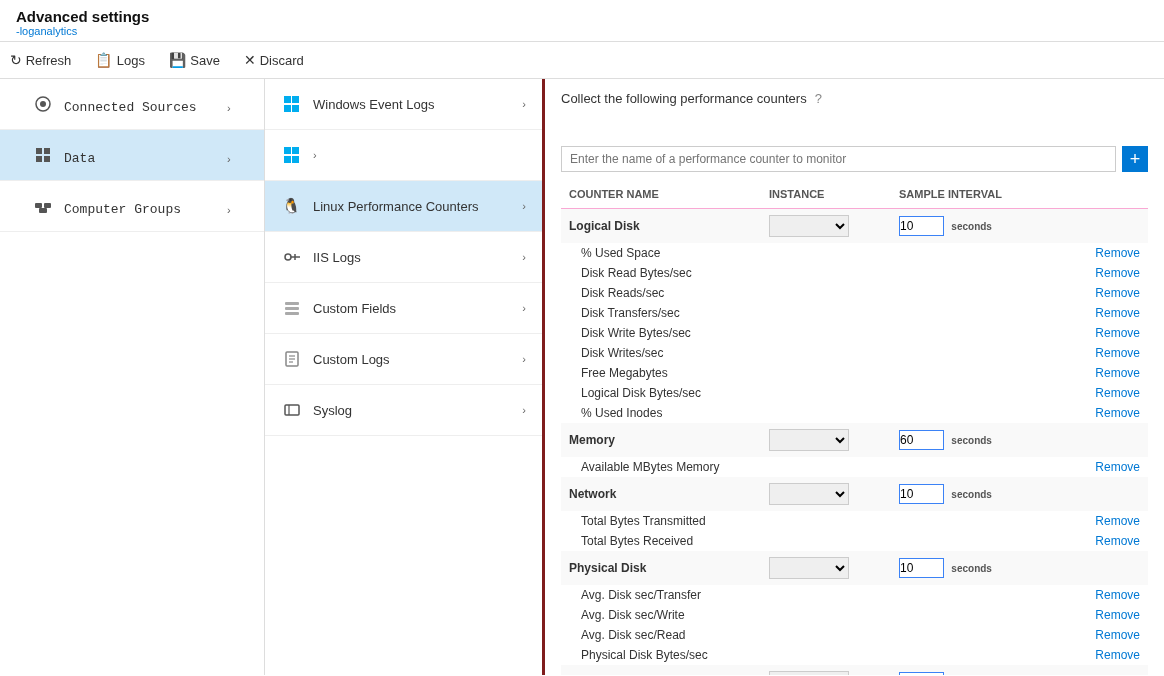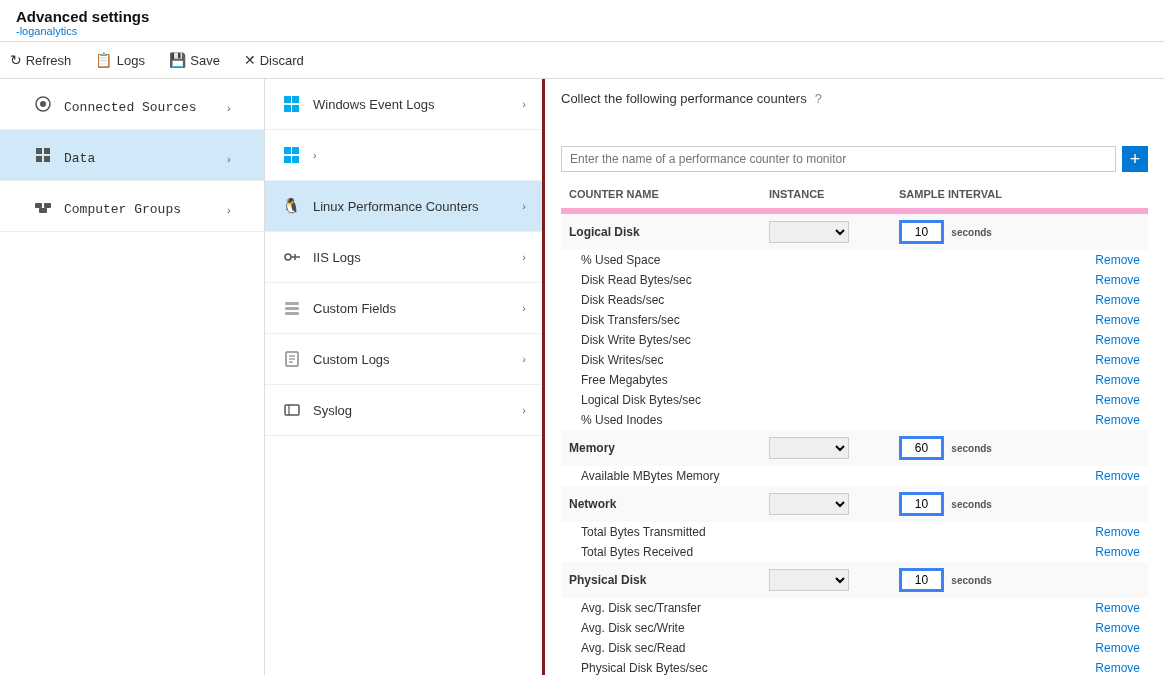--- a/index.html
+++ b/index.html
@@ -35,25 +35,25 @@
     
     .right-panel { flex: 1; overflow-y: auto; padding: 12px 16px; }
     .right-top { display: flex; align-items: center; gap: 8px; margin-bottom: 10px; font-size: 13px; }
     .checkbox-label { display: flex; align-items: center; gap: 4px; }
     .search-row { display: flex; align-items: center; gap: 6px; margin-bottom: 12px; margin-top: 40px; }
     .search-input { flex: 1; border: 1px solid #ccc; padding: 5px 8px; font-size: 12px; color: #999; }
     .add-btn { background: #0078d4; color: #fff; border: none; width: 26px; height: 26px; font-size: 18px; cursor: pointer; display: flex; align-items: center; justify-content: center; }
 
     
     .counter-table { width: 100%; border-collapse: collapse; }
-    .counter-table th { text-align: left; font-size: 11px; font-weight: 600; color: #555; padding: 4px 8px 8px; border-bottom: 6px solid #f9a8d4; }
+    .counter-table th { text-align: left; font-size: 11px; font-weight: 600; color: #555; padding: 4px 8px 8px; border-bottom: 1px solid #f9a8d4; }
     .counter-table td { padding: 3px 8px; font-size: 12px; vertical-align: middle; }
     .counter-group-row td { font-weight: 600; background: #f9f9f9; padding: 6px 8px; }
     .counter-select { border: 1px solid #ccc; padding: 2px 4px; font-size: 12px; min-width: 80px; }
-    .counter-input { border: 3px solid #3b82f6; padding: 2px 0; font-size: 12px; width: 45px; text-align: center; }
+    .counter-input { border: 1px solid #3b82f6; padding: 2px 0; font-size: 12px; width: 45px; text-align: left; }
     .seconds-label { font-size: 10px; color: #555; margin-left: 4px; }
     .remove-link { color: #0078d4; cursor: pointer; font-size: 12px; text-decoration: none; }
     .th-counter { width: 200px; }
     .th-instance { width: 130px; }
     .th-sample { width: 120px; }
     .td-remove { text-align: right; }
 
     
     .win-icon { display: flex; flex-wrap: wrap; width: 16px; height: 16px; gap: 1px; }
     .win-icon span { width: 7px; height: 7px; background: #00adef; display: block; }

